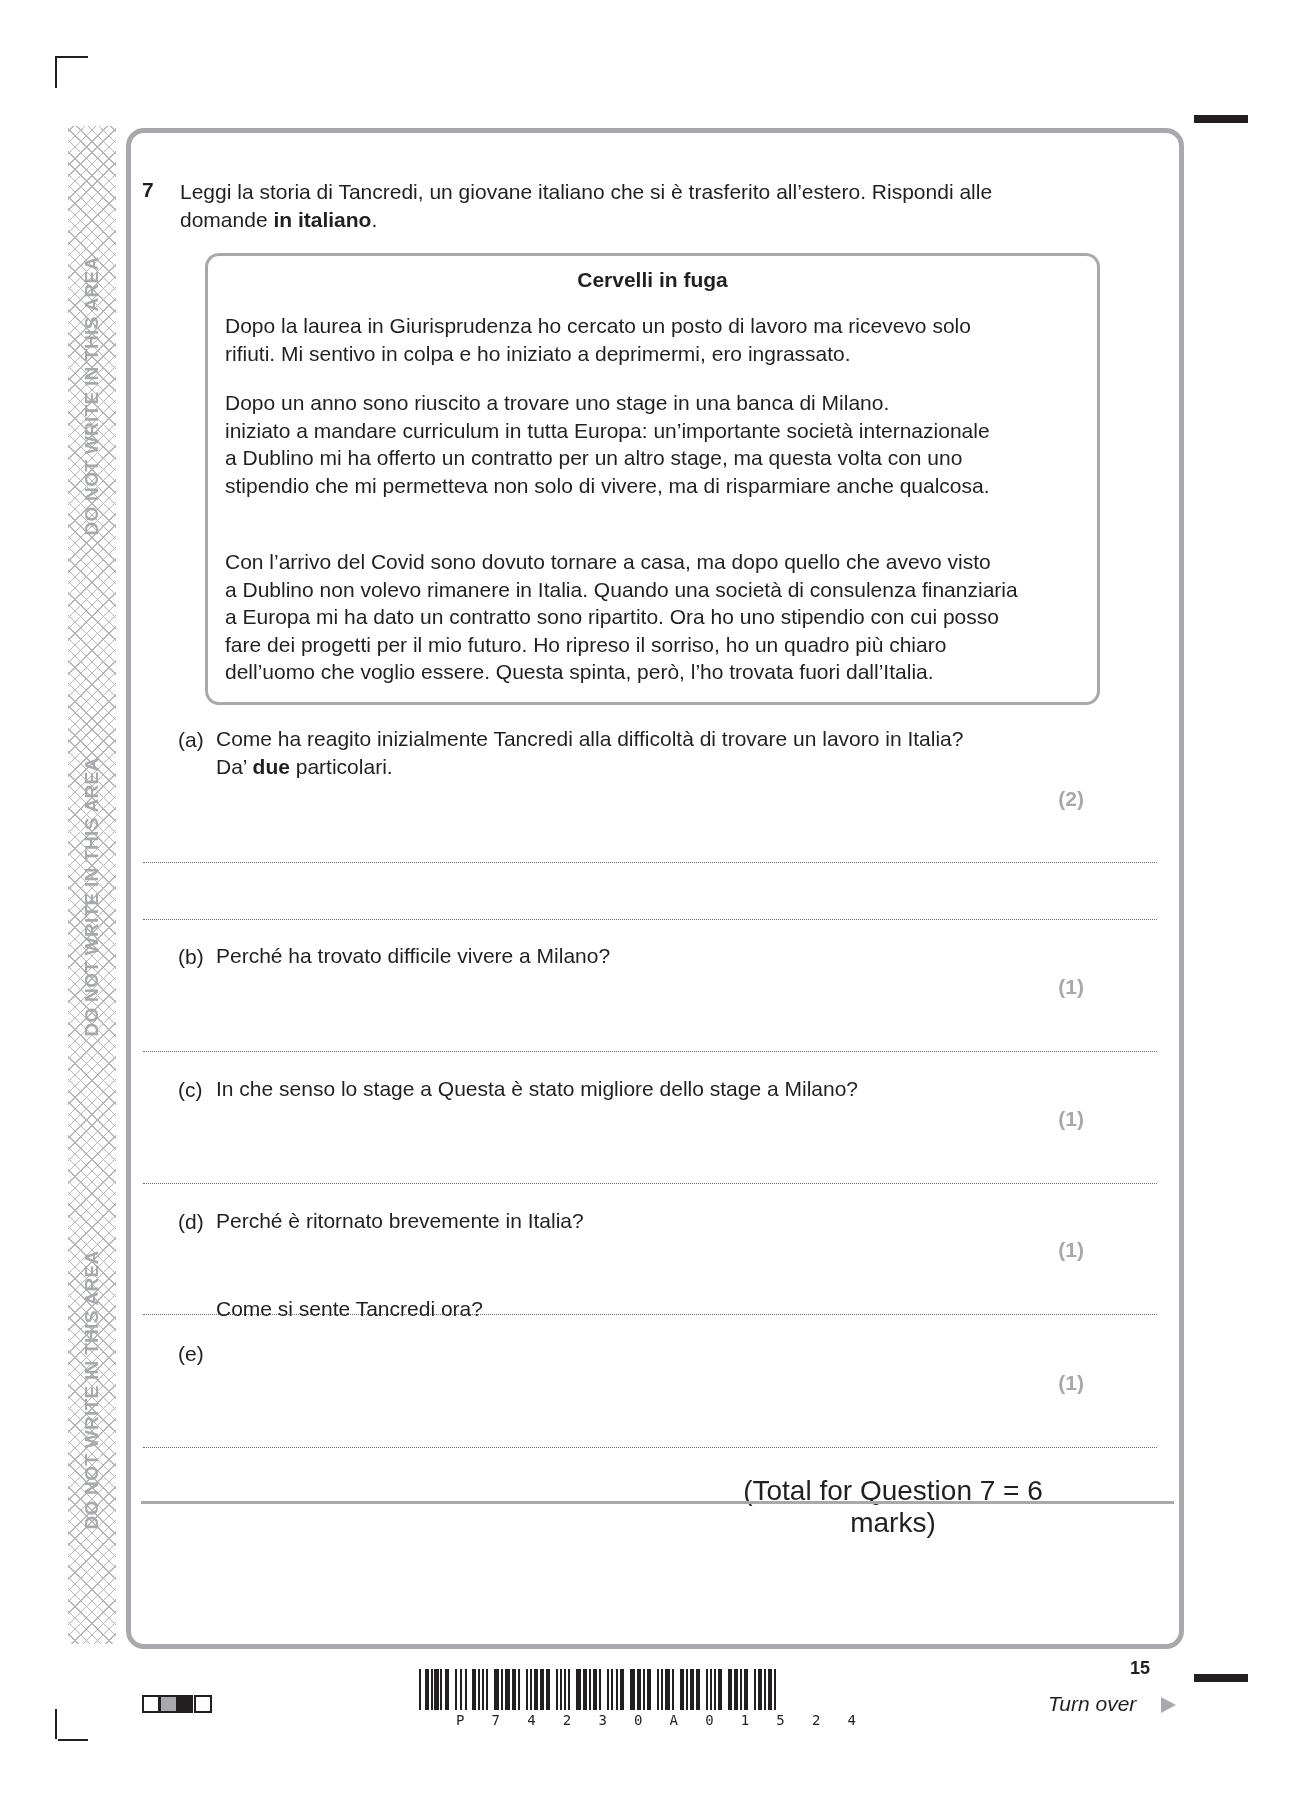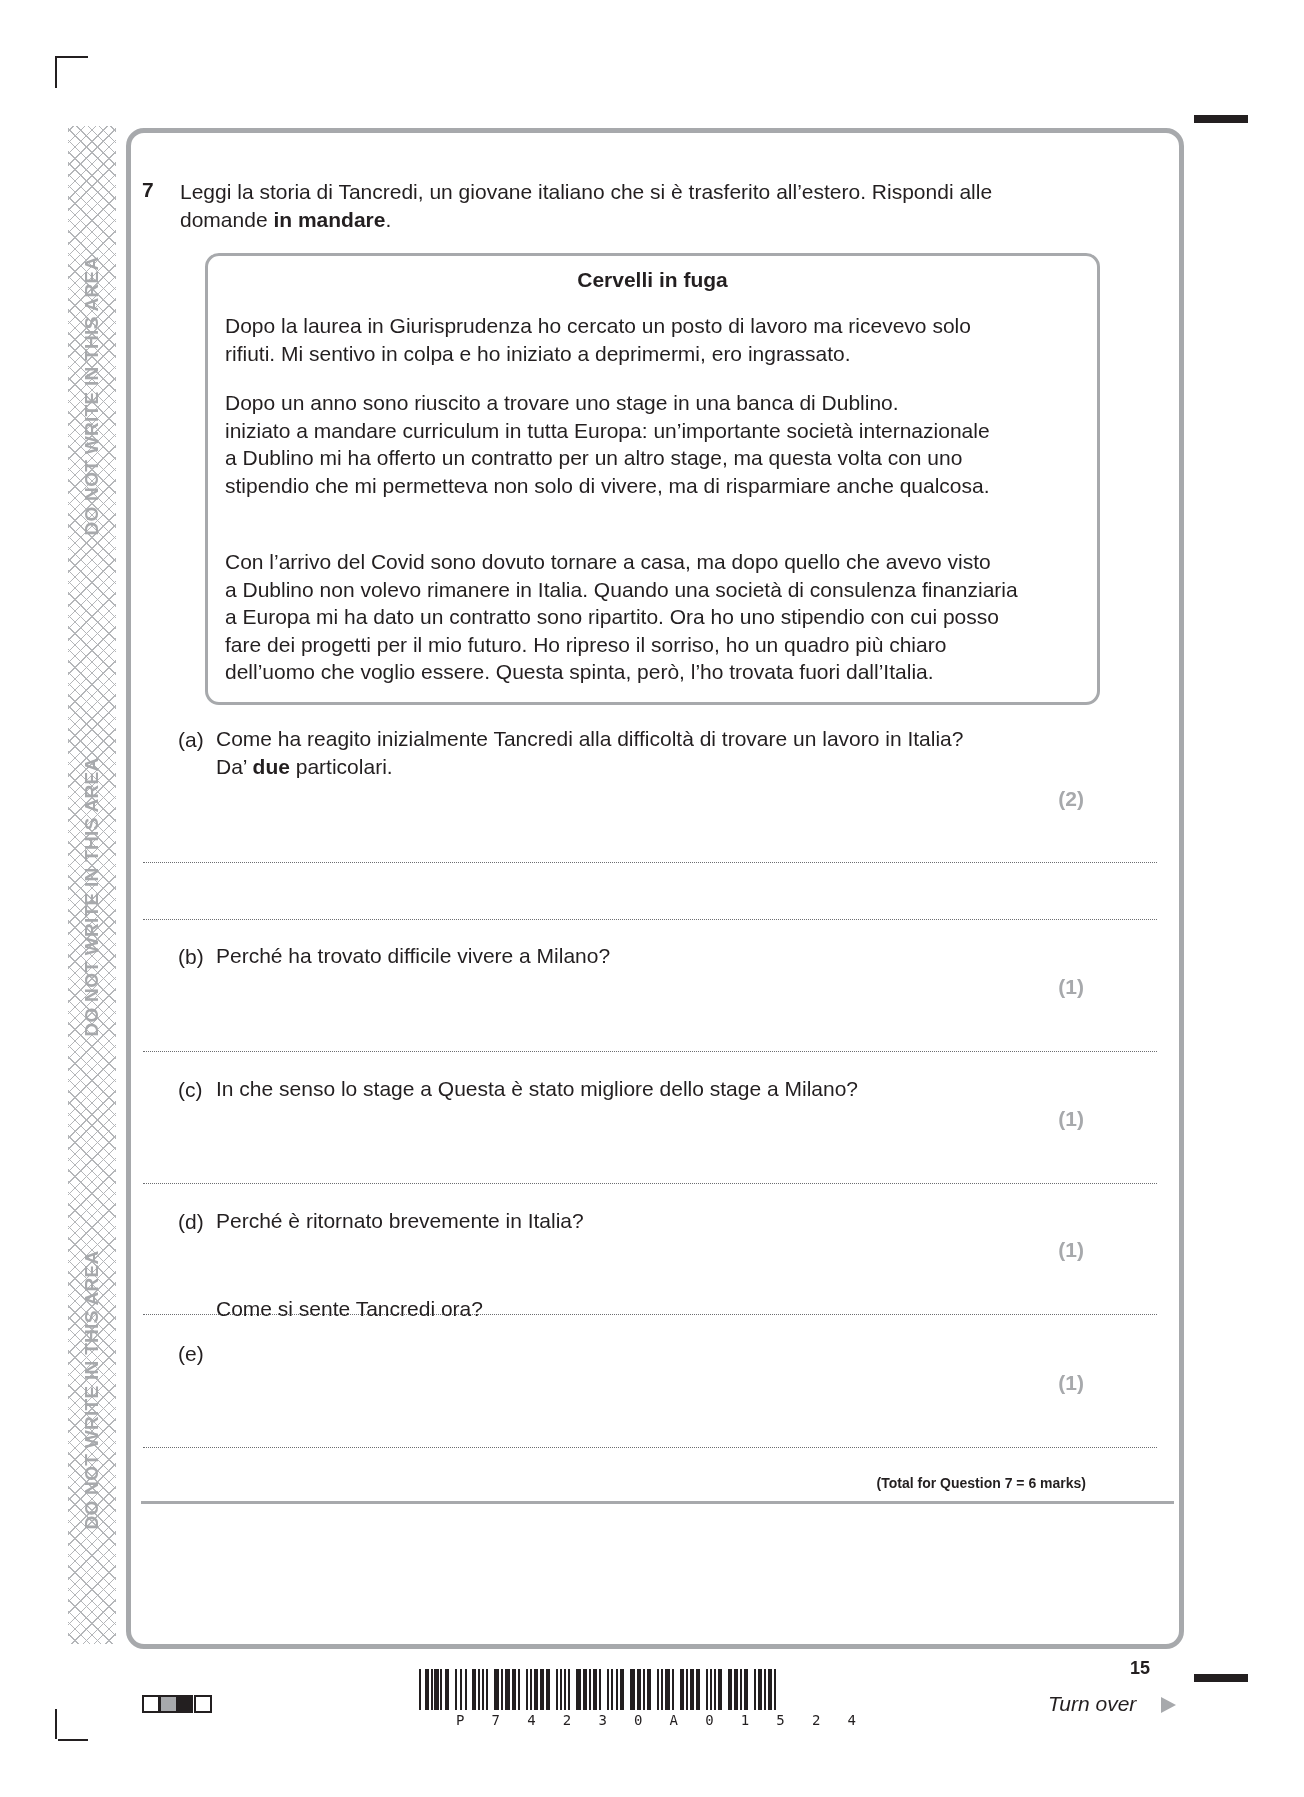--- a/index.html
+++ b/index.html
@@ -27,21 +27,21 @@
   .intro { left:180px; top:178px; width:880px; font-size:21px; line-height:28px; }
   .inner-box { left:205px; top:253px; width:889px; height:446px;
     border:3px solid #a7a9ac; border-radius:14px; }
   .passage-title { left:205px; width:895px; top:268px; text-align:center;
     font-weight:bold; font-size:21px; }
   .para { left:225px; width:870px; font-size:21px; line-height:27.6px; }
   .q-label { font-size:21px; }
   .q-text { font-size:21px; line-height:28px; }
   .marks { left:1040px; width:44px; text-align:right; font-weight:bold; font-size:21px; color:#a7a9ac; }
   .dotted { left:143px; width:1014px; height:0; border-top:1.5px dotted #6d6e71; }
-  .total { left:700px; width:386px; top:1475px; text-align:right; font-weight:bold; font-size:14px; }
+  .total { left:700px; width:386px; top:1475px; text-align:center; font-weight:normal; font-size:28px; }
   .total-rule { left:141px; top:1501px; width:1033px; height:3px; background:#a7a9ac; }
   .page-num { left:1120px; top:1658px; width:30px; text-align:right; font-weight:bold; font-size:18px; }
   .turn-over { left:1048px; top:1692px; font-style:italic; font-size:21px; }
   .turn-tri { left:1161px; top:1697px; width:0; height:0;
     border-top:8px solid transparent; border-bottom:8px solid transparent; border-left:15px solid #a7a9ac; }
   .sq { top:1695px; width:14px; height:14px; border:2px solid #231f20; }
   .barcode { left:419px; top:1669px; width:464px; height:41px; display:flex; align-items:stretch; }
   .barcode i { display:block; height:100%; background:#231f20; }
   .barcode b { display:block; height:100%; }
   .barcode-text { left:456px; top:1712px; width:400px; display:flex; justify-content:space-between;
@@ -65,32 +65,32 @@
   <span>DO NOT WRITE IN THIS AREA</span>
 </div>
 <div class="abs strip-text" style="left:68px;top:1230px;height:320px;">
   <span>DO NOT WRITE IN THIS AREA</span>
 </div>
 
 <div class="abs outer-box"></div>
 
 <div class="abs qnum">7</div>
 <div class="abs intro">
-  <span>Leggi la storia di Tancredi, un giovane italiano che si è trasferito all’estero. Rispondi alle domande </span><b>in mandare</b><span>.</span>
+  <span>Leggi la storia di Tancredi, un giovane italiano che si è trasferito all’estero. Rispondi alle domande </span><b>in italiano</b><span>.</span>
 </div>
 
 <div class="abs inner-box"></div>
 <div class="abs passage-title">Cervelli in fuga</div>
 
 <div class="abs para" style="top:312px;">
   <div>Dopo la laurea in Giurisprudenza ho cercato un posto di lavoro ma ricevevo solo</div>
   <div>rifiuti. Mi sentivo in colpa e ho iniziato a deprimermi, ero ingrassato.</div>
 </div>
 <div class="abs para" style="top:389px;">
-  <div>Dopo un anno sono riuscito a trovare uno stage in una banca di Dublino.</div>
+  <div>Dopo un anno sono riuscito a trovare uno stage in una banca di Milano.</div>
   <div>iniziato a mandare curriculum in tutta Europa: un’importante società internazionale</div>
   <div>a Dublino mi ha offerto un contratto per un altro stage, ma questa volta con uno</div>
   <div>stipendio che mi permetteva non solo di vivere, ma di risparmiare anche qualcosa.</div>
 </div>
 <div class="abs para" style="top:548px;">
   <div>Con l’arrivo del Covid sono dovuto tornare a casa, ma dopo quello che avevo visto</div>
   <div>a Dublino non volevo rimanere in Italia. Quando una società di consulenza finanziaria</div>
   <div>a Europa mi ha dato un contratto sono ripartito. Ora ho uno stipendio con cui posso</div>
   <div>fare dei progetti per il mio futuro. Ho ripreso il sorriso, ho un quadro più chiaro</div>
   <div>dell’uomo che voglio essere. Questa spinta, però, l’ho trovata fuori dall’Italia.</div>

